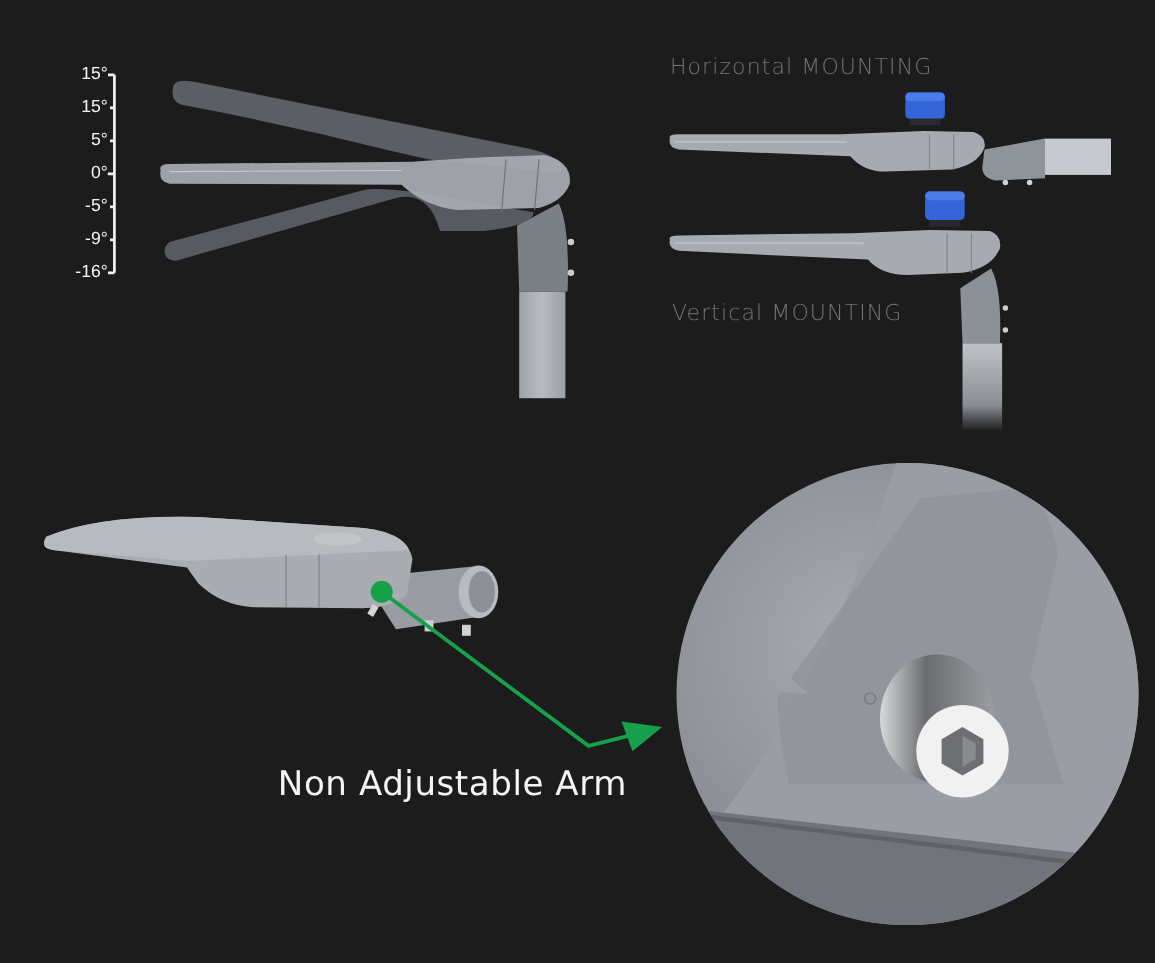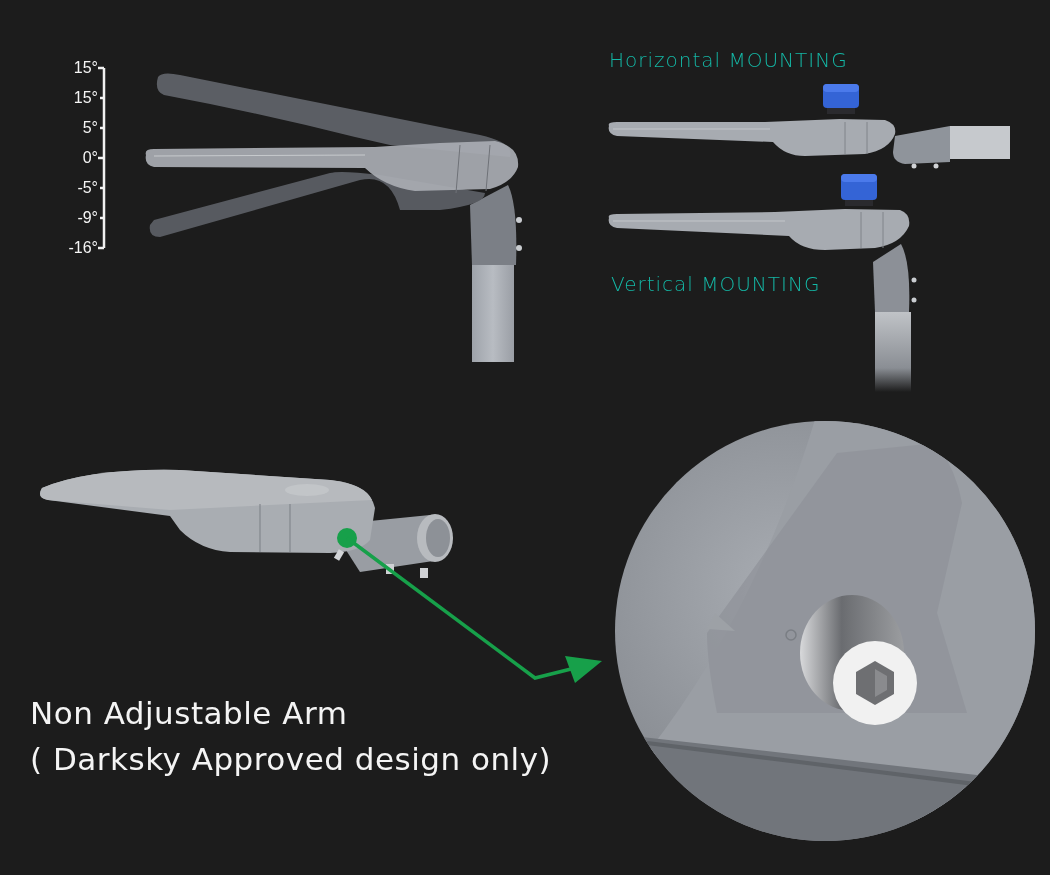--- a/index.html
+++ b/index.html
@@ -14,25 +14,25 @@
   .tick-label {
     position: absolute; right: 0;
     font-family: "Liberation Sans", sans-serif;
     font-size: 16px; color: #f5f5f5; line-height: 16px;
     text-align: center;
   }
   #angle-scale { left: 40px; top: 58px; width: 58px; height: 200px; }
   #scale-svg { position: absolute; left: 98px; top: 58px; }
   .mount-label {
     position: absolute; font-size: 20px; letter-spacing: 1px;
-    color: #14b8a6; font-weight: 300; white-space: nowrap;
+    color: #737373; font-weight: 300; white-space: nowrap;
   }
   #caption {
     position: absolute; left: 30px; top: 690px; width: 540px;
-    text-align: left; color: #f4f4f4;
+    text-align: right; color: #f4f4f4;
     font-size: 31px; line-height: 46px; letter-spacing: 0.5px;
   }
   svg { display: block; }
 </style>
 </head>
 <body>
 
 <div id="angle-scale" class="abs">
   <span class="tick-label" style="top:2px">15°</span>
   <span class="tick-label" style="top:32px">15°</span>
@@ -172,14 +172,13 @@
   <g>
     <ellipse cx="245" cy="240" rx="52" ry="58" fill="url(#nutGrad)"></ellipse>
     <circle cx="268" cy="270" r="42" fill="#f1f1f1"></circle>
     <polygon points="268,248 287,259 287,281 268,292 249,281 249,259" fill="#6e6f72"></polygon>
     <polygon points="268,256 280,263 280,277 268,284" fill="#8a8b8e"></polygon>
   </g>
 </svg>
 
 <div id="caption">
   <div>Non Adjustable Arm</div>
-  <div>( Darksky Approved design only)</div>
 </div>
 
 </body></html>

